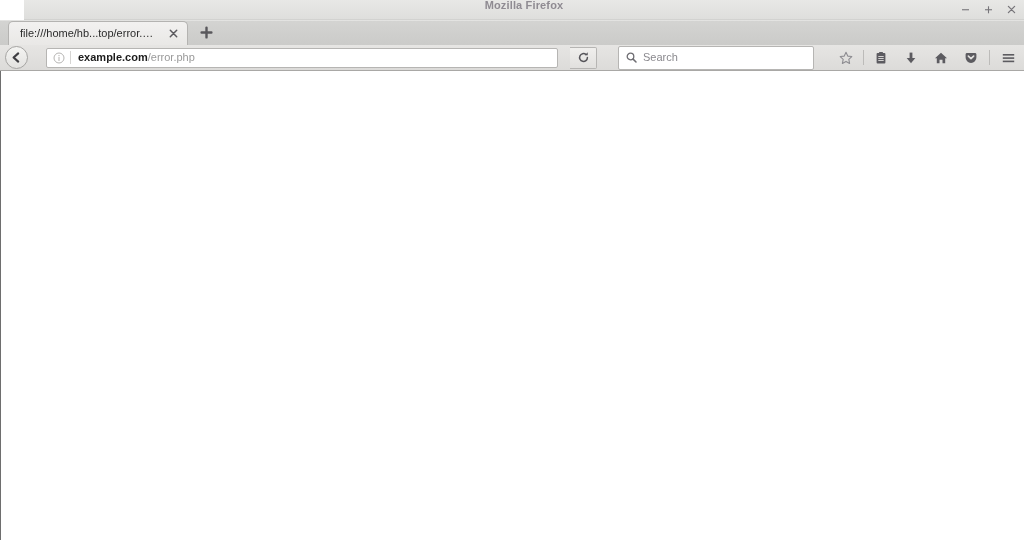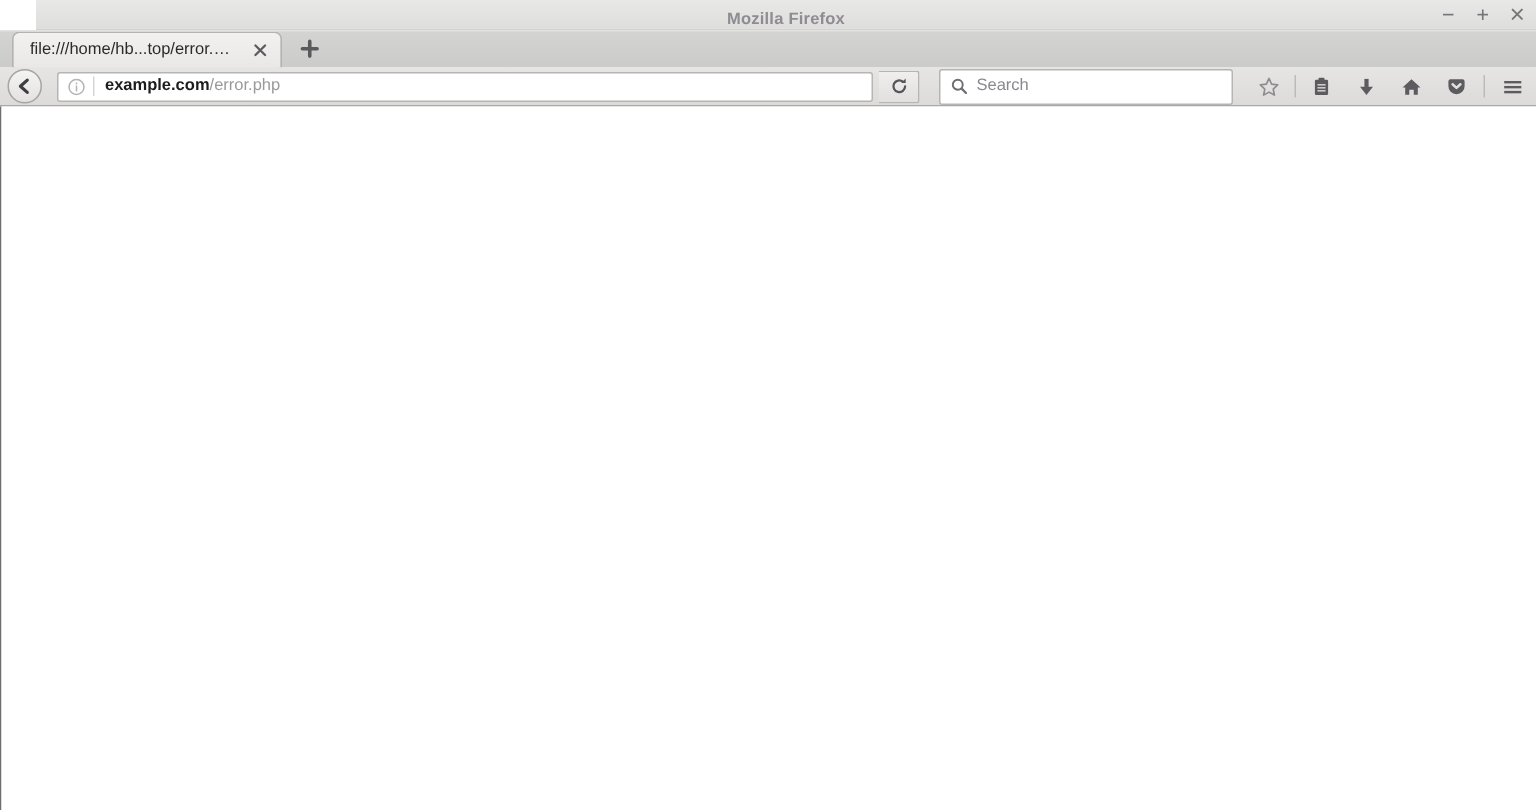--- a/index.html
+++ b/index.html
@@ -27,21 +27,21 @@
   }
 
   
   .titlebar {
     position: relative;
     height: 19px;
     flex: 0 0 19px;
     background: linear-gradient(to bottom, #e8e8e6 0%, #dededc 100%);
     border-bottom: 1px solid #d2d2d0;
     display: flex;
-    align-items: flex-end;
+    align-items: flex-start;
     justify-content: center;
     margin-left: 24px;
   }
   .titlebar-title {
     font-size: 11px;
     font-weight: bold;
     color: #8f8b92;
     letter-spacing: 0.15px;
     line-height: 1;
     user-select: none;
@@ -140,21 +140,21 @@
   .navbar {
     position: relative;
     height: 26px;
     flex: 0 0 26px;
     background: linear-gradient(to bottom, #e6e5e3 0%, #dcdbd9 100%);
     border-bottom: 1px solid #a9a8a6;
     display: flex;
     align-items: center;
     padding: 0 5px 0 5px;
     box-sizing: border-box;
-    gap: 4px;
+    gap: 12px;
   }
 
   .back-btn {
     width: 21px;
     height: 21px;
     flex: 0 0 21px;
     border-radius: 50%;
     background: linear-gradient(to bottom, #f4f4f2 0%, #e3e2e0 100%);
     border: 1px solid #a6a5a3;
     display: flex;

